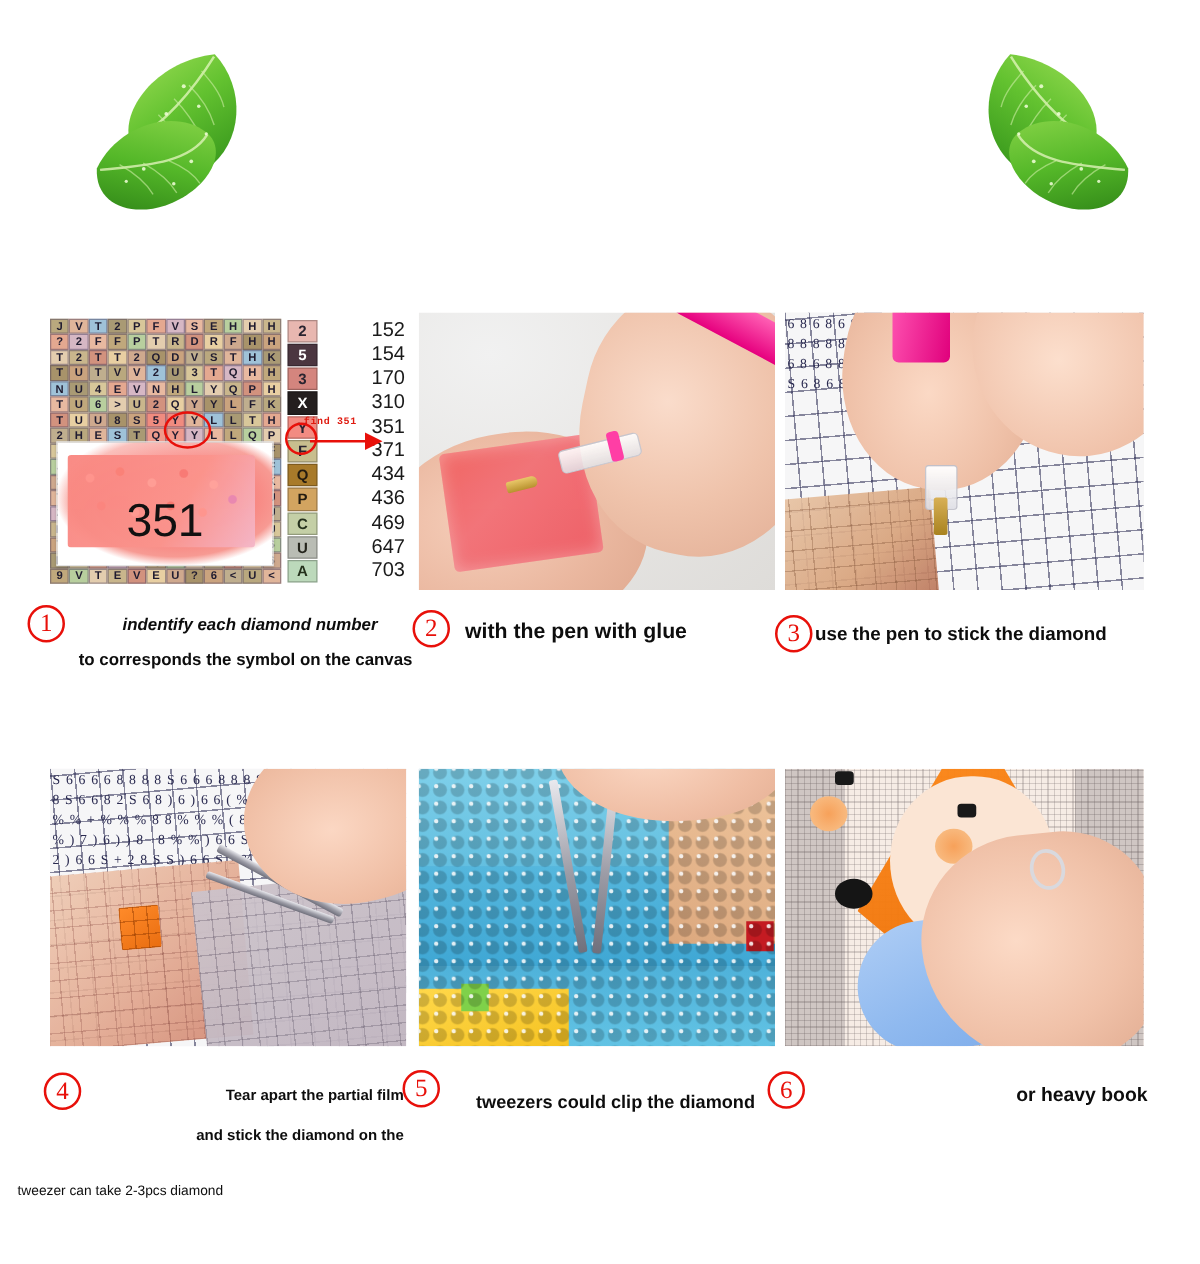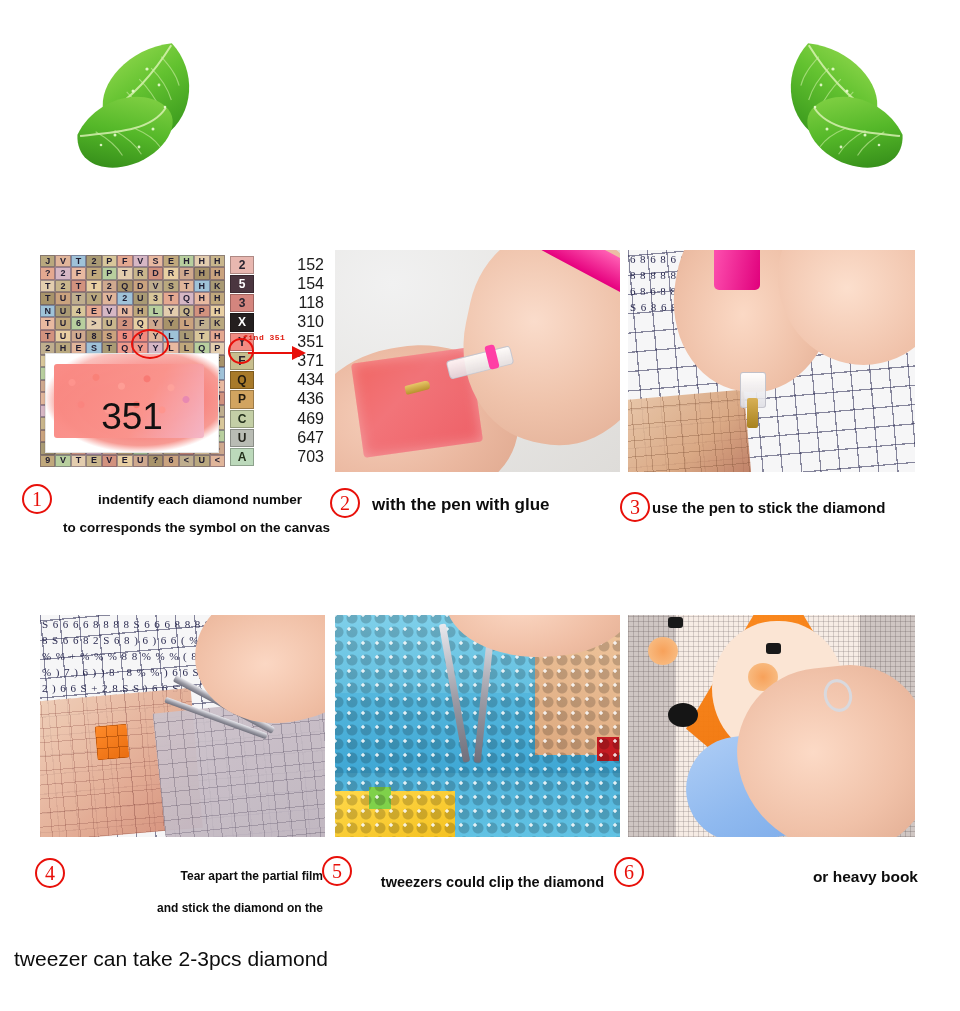--- a/index.html
+++ b/index.html
@@ -495,35 +495,35 @@
     justify-content: center;
     line-height: 1;
     box-sizing: border-box;
   }
   .cap-text { position: absolute; }
   .cap-line { white-space: nowrap; }
 
   
   .s1-num  { left: 22px;  top: 484px; }
   .s1-txt  { left: 30px;  top: 486px; width: 300px; font-size: 13.5px; line-height: 28px; text-align: center; }
-  .s1-txt .l1 { padding-left: 40px; }
+  .s1-txt .l1 { padding-left: 40px; font-style: italic; }
   .s1-txt .l2 { padding-left: 0px; text-align: right; }
 
   
   .s2-num  { left: 330px; top: 488px; }
   .s2-txt  { left: 372px; top: 493px; font-size: 17px; line-height: 24px; }
 
   
   .s3-num  { left: 620px; top: 492px; }
   .s3-txt  { left: 652px; top: 497px; font-size: 15px; line-height: 22px; }
 
   
   .s4-num  { left: 35px;  top: 858px; }
   .s4-txt  { left: 55px;  top: 860px; width: 268px; font-size: 12px; line-height: 32px; text-align: right; }
-  .s4-extra{ left: 14px;  top: 947px; font-size: 21px; font-weight: normal; }
+  .s4-extra{ left: 14px;  top: 947px; font-size: 11px; font-weight: normal; }
 
   
   .s5-num  { left: 322px; top: 856px; }
   .s5-txt  { left: 352px; top: 866px; width: 252px; font-size: 14.5px; line-height: 32px; text-align: right; }
 
   
   .s6-num  { left: 614px; top: 857px; }
   .s6-txt  { left: 646px; top: 860px; width: 272px; font-size: 15.5px; line-height: 33px; text-align: right; }
 </style>
 </head>
@@ -834,21 +834,21 @@
         <div class="sw" style="background: rgb(200, 190, 142); color: rgb(42, 36, 48);">F</div>
         <div class="sw" style="background: rgb(168, 122, 42); color: rgb(36, 28, 16);">Q</div>
         <div class="sw" style="background: rgb(210, 164, 96); color: rgb(36, 28, 16);">P</div>
         <div class="sw" style="background: rgb(196, 207, 166); color: rgb(36, 48, 28);">C</div>
         <div class="sw" style="background: rgb(185, 188, 180); color: rgb(36, 36, 28);">U</div>
         <div class="sw" style="background: rgb(188, 217, 187); color: rgb(36, 48, 28);">A</div>
       </div>
     <div class="num-col" id="numCol">
         <div class="num">152</div>
         <div class="num">154</div>
-        <div class="num">118</div>
+        <div class="num">170</div>
         <div class="num">310</div>
         <div class="num">351</div>
         <div class="num">371</div>
         <div class="num">434</div>
         <div class="num">436</div>
         <div class="num">469</div>
         <div class="num">647</div>
         <div class="num">703</div>
       </div>
   </div>

